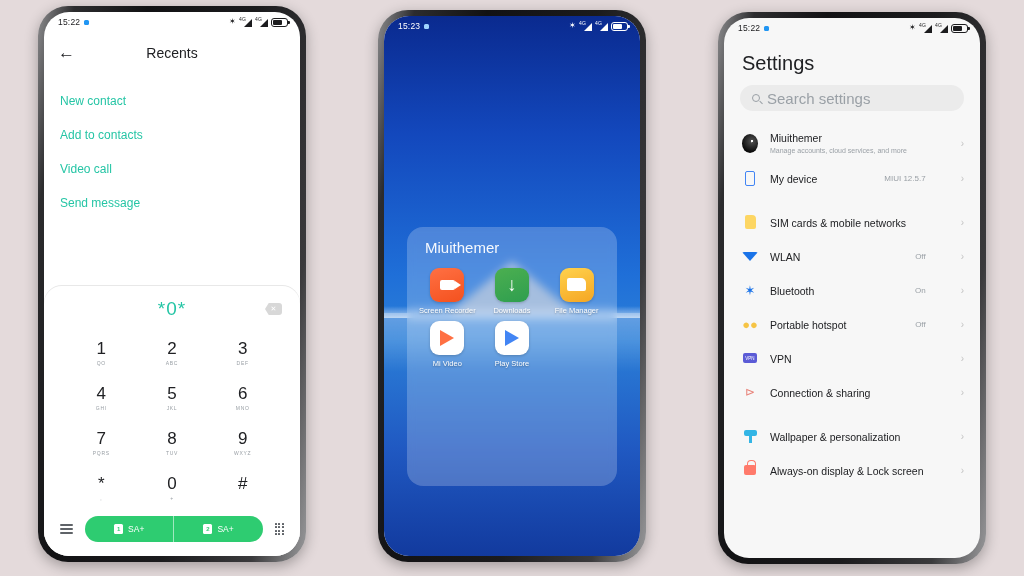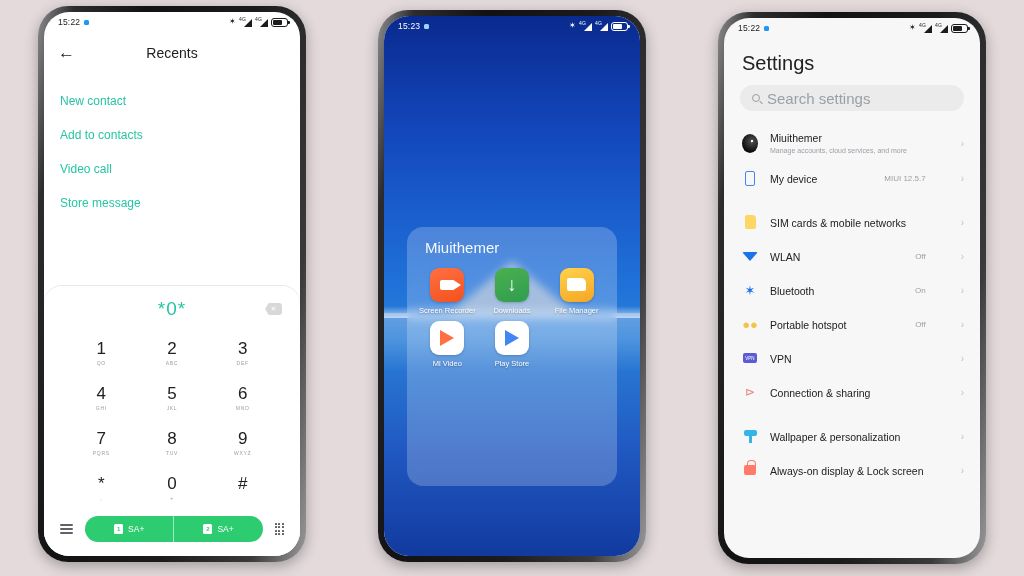--- a/index.html
+++ b/index.html
@@ -206,21 +206,21 @@
 
         <div class="p1-head">
           <div class="back-arrow">←</div>
           <div class="p1-title">Recents</div>
         </div>
 
         <div class="sugg">
           <div>New contact</div>
           <div>Add to contacts</div>
           <div>Video call</div>
-          <div>Store message</div>
+          <div>Send message</div>
         </div>
 
         <div class="keypad-card">
           <div class="num-row">
             <span class="dialed">*0*</span>
             <span class="backspace">✕</span>
           </div>
           <div class="keys">
             <div class="key">
                 <span class="d">1</span>

